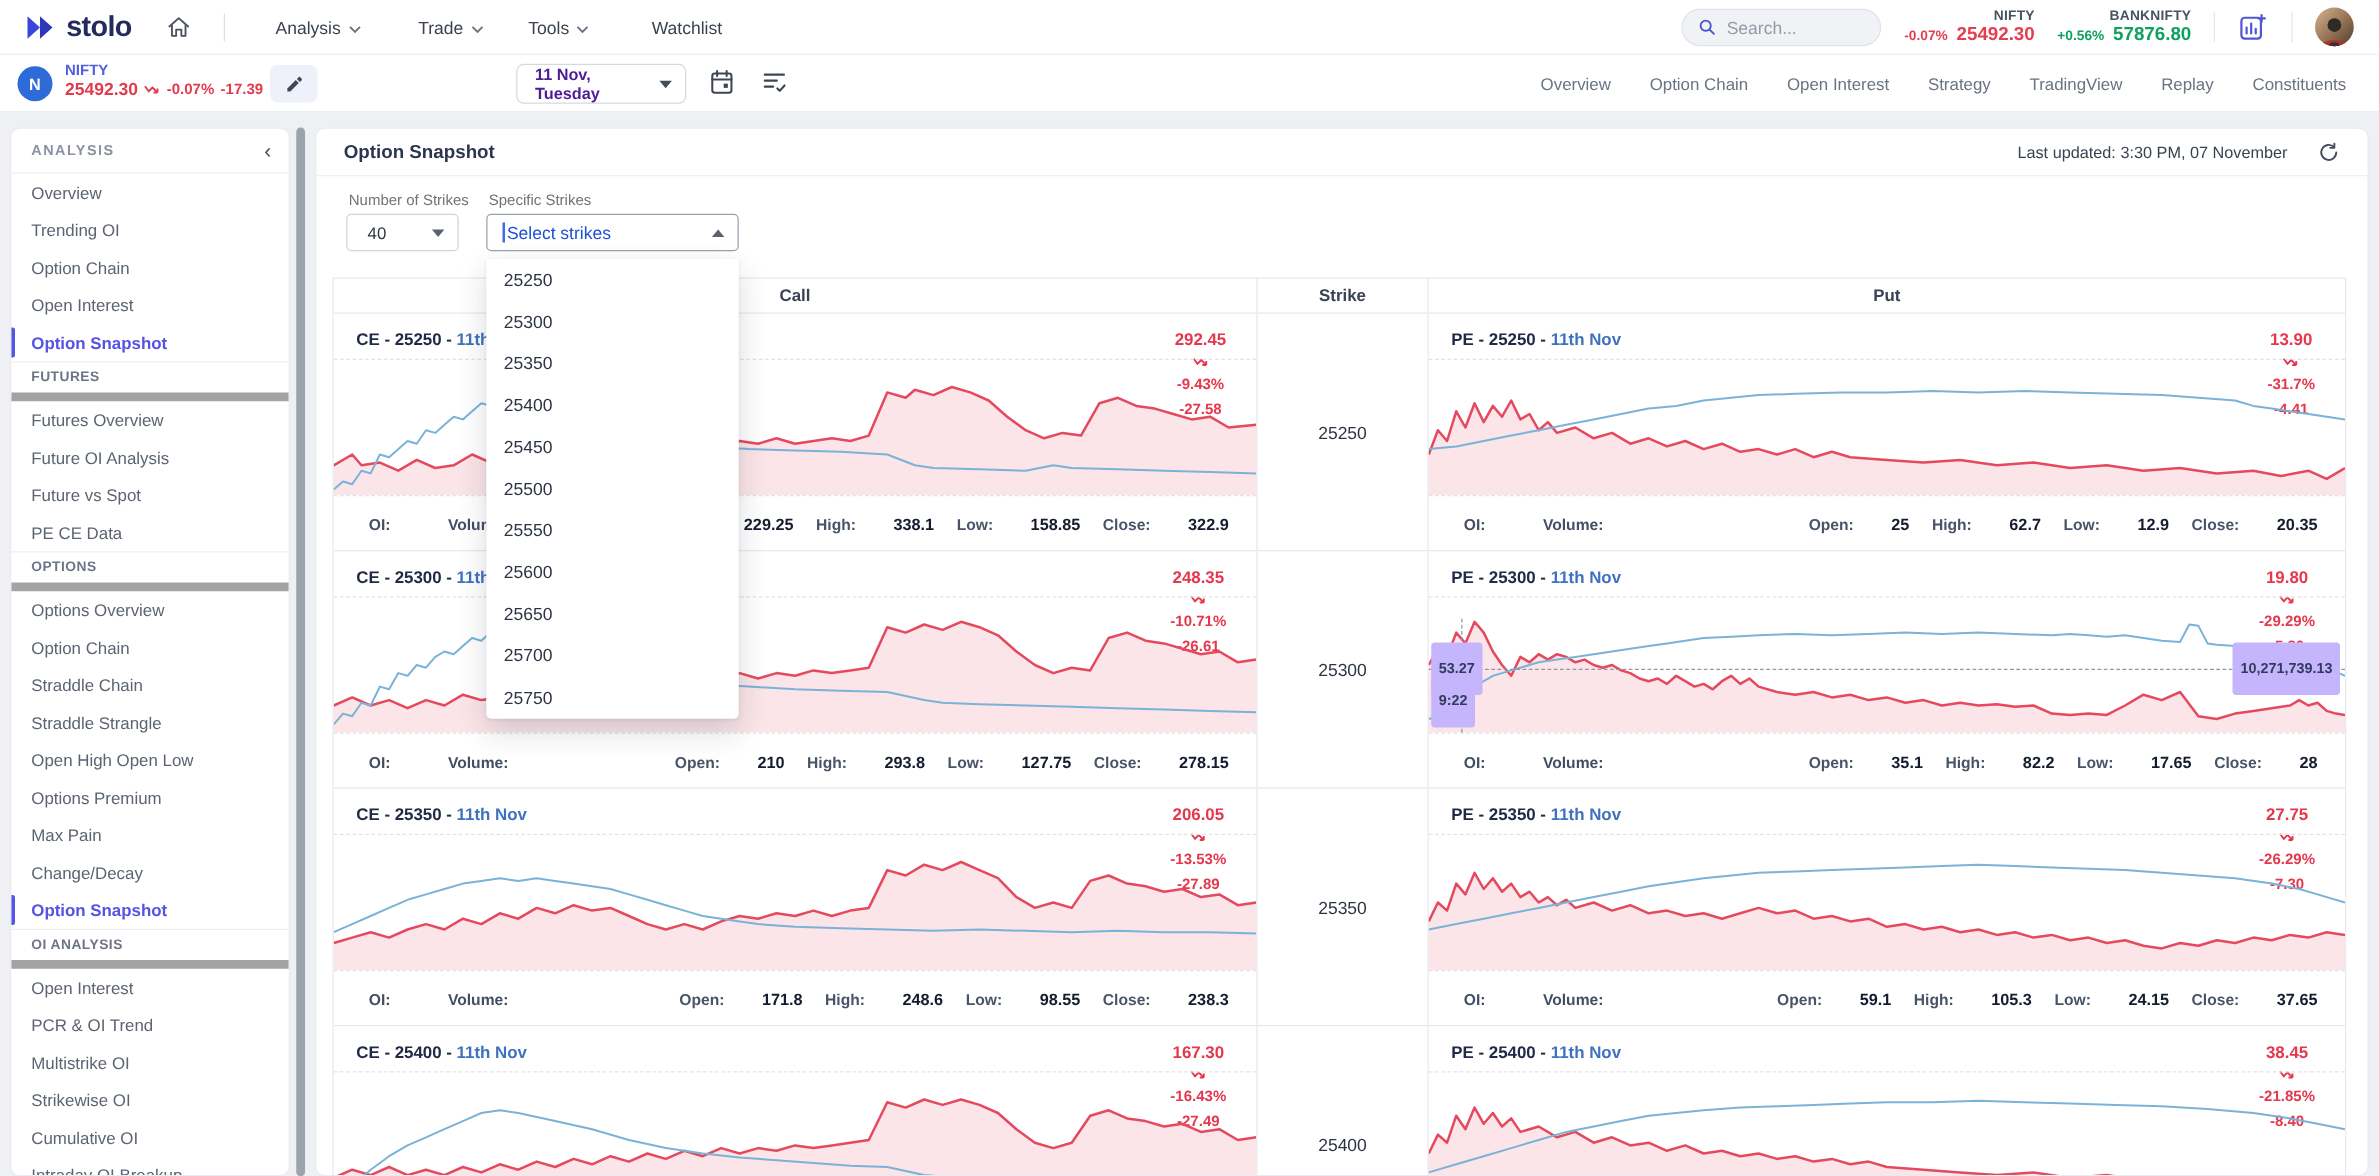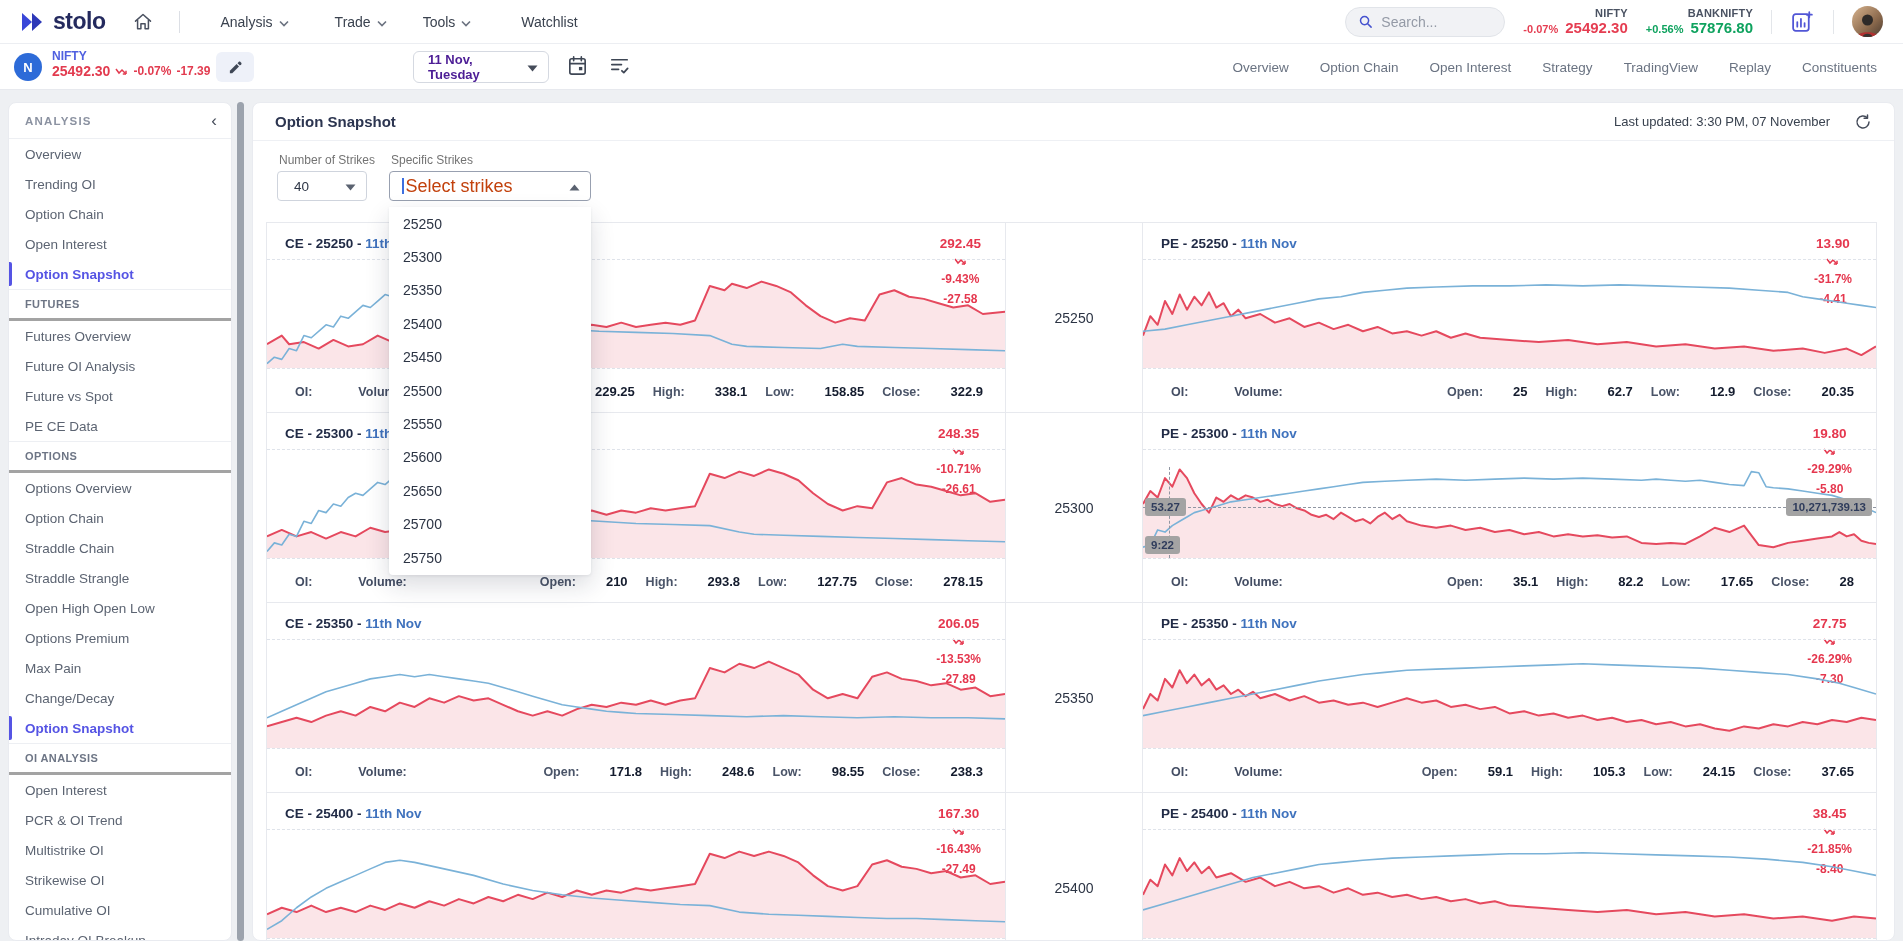--- a/index.html
+++ b/index.html
@@ -64,42 +64,42 @@
     padding:0 14px 0 16px; border-bottom:1px solid #edeff3; }
   .sidebar-title { font-size:11.5px; font-weight:700; letter-spacing:1.2px; color:#8b92a1; }
   .collapse { font-size:17px; color:#454c5a; cursor:pointer; line-height:1; }
   .side-item { height:30px; display:flex; align-items:center; padding-left:16px;
     font-size:13.5px; color:#5c6472; position:relative; cursor:pointer; white-space:nowrap; }
   .side-item.active { color:#5554e4; font-weight:700; }
   .side-item.active::before { content:""; position:absolute; left:0; top:3px; bottom:3px;
     width:3px; background:#5554e4; border-radius:0 2px 2px 0; }
   .side-section { height:32px; display:flex; align-items:center; padding-left:16px;
     font-size:11px; font-weight:700; color:#6d7585; letter-spacing:.4px;
-    border-top:1px solid #edeff3; border-bottom:3px solid #a3a3a3; }
+    border-top:1px solid #edeff3; border-bottom:7px solid #a3a3a3; }
   .v-scrollbar { position:absolute; left:237px; top:102px; width:7px; height:839px;
     background:#9ca3ad; border-radius:4px; cursor:pointer; }
 
   
   .main-card { position:absolute; left:252px; top:102px; width:1643px; height:839px;
     background:#fff; border:1px solid #e9ebf0; border-radius:8px; overflow:hidden; }
   .main-head { height:38px; display:flex; align-items:center; padding:0 22px;
     border-bottom:1px solid #eef0f4; }
   .main-title { font-size:15px; font-weight:700; color:#2c3550; }
   .head-right { margin-left:auto; display:flex; align-items:center; gap:24px; }
   .last-updated { font-size:13px; color:#39424f; }
   .filter-label { position:absolute; font-size:12px; color:#737373; }
   .select-box { position:absolute; height:30px; border:1px solid #cfd4dd; border-radius:4px;
     display:flex; align-items:center; justify-content:space-between; background:#fff;
     cursor:pointer; padding:0 10px 0 16px; }
   .select-box .sval { font-size:13.5px; color:#2e3646; }
   .strike-input { position:absolute; left:136px; top:68px; width:202px; height:30px;
     border:1px solid #98a0b0; border-radius:4px; background:#fff; display:flex;
     align-items:center; padding:0 10px 0 12px; cursor:text; }
   .t-cursor { width:1.5px; height:16px; background:#3d6fe0; margin-right:2px; }
-  .placeholder { font-size:18px; color:#c2410c; flex:1; }
+  .placeholder { font-size:14px; color:#1d4ed8; flex:1; }
   .dropdown-panel { position:absolute; left:136px; top:104px; width:202px; height:368px;
     background:#fff; box-shadow:0 10px 24px rgba(25,32,56,.16), 0 1px 3px rgba(25,32,56,.08);
     border-radius:0 0 4px 4px; z-index:30; overflow:hidden; }
   .dropdown-item { height:33.4px; display:flex; align-items:center; padding-left:14px;
     font-size:14px; color:#2c3444; cursor:pointer; }
 
   
   .option-table { position:absolute; left:13px; top:119px; width:1611px;
     border:1px solid #e7e9ee; }
   .thead { display:flex; height:28px; border-bottom:1px solid #e7e9ee; }
@@ -127,22 +127,22 @@
   .opt-footer { position:absolute; left:28px; right:22px; bottom:13px; display:flex;
     align-items:center; font-size:12.5px; }
   .f-label { font-weight:700; color:#434d63; margin-right:46px; }
   .pairs { margin-left:auto; display:flex; align-items:center; }
   .plabel { font-weight:600; color:#4a5468; margin-right:30px; font-size:12.5px; }
   .pval { font-weight:700; color:#141c2e; margin-right:18px; font-size:13px; }
   .pairs .pval:last-child { margin-right:0; }
   
   .h-line { position:absolute; left:0; right:0; border-top:1.5px dashed #9096a2; }
   .vx-line { position:absolute; top:16%; bottom:0; border-left:1.5px dashed #9096a2; }
-  .chip { position:absolute; background:#a3a3a3; color:#2f3c5c; font-weight:700;
-    font-size:11.5px; padding:3px 6px; border-radius:3px; z-index:5; white-space:nowrap; }
+  .chip { position:absolute; background:#c4b5fd; color:#2f3c5c; font-weight:700;
+    font-size:11.5px; padding:15px 6px; border-radius:3px; z-index:5; white-space:nowrap; }
 </style>
 </head>
 <body>
 
 <div class="navbar">
   <div class="logo">
     <span style="display:flex;">
       <svg width="30" height="22" viewBox="0 0 30 22">
         <path d="M2 2 L12 11 L2 20 Z" fill="#3947d8"></path>
         <path d="M12 2 L22 11 L12 20 Z" fill="#2d38b8"></path>
@@ -346,20 +346,25 @@
   <span class="filter-label" style="left:138px; top:50px;">Specific Strikes</span>
   <div class="strike-input">
     <span class="t-cursor"></span>
     <span class="placeholder">Select strikes</span>
     <span><svg width="11" height="7" viewBox="0 0 11 7" fill="#5a6270">
           <path d="M0.5 6.5 L5.5 0.5 L10.5 6.5 Z"></path>
         </svg></span>
   </div>
 
   <div class="option-table">
+    <div class="thead">
+      <div class="th th-call">Call</div>
+      <div class="th th-strike">Strike</div>
+      <div class="th th-put">Put</div>
+    </div>
     <div id="tableBody">
         <div class="trow">
           <div class="cell-call">
             <div class="opt-title"><span class="opt-name">CE - 25250</span><span class="opt-sep"> - </span><span class="opt-date">11th Nov</span></div>
             <div class="opt-price">
               <span class="p-main">292.45</span>
               <span style="display:flex;">
                 <svg width="13" height="9" viewBox="0 0 13 9" fill="none" stroke="#e5374e" stroke-width="1.5">
                   <path d="M1 2 L4 6 L7 3 L11 7"></path>
                   <path d="M11 7 L7.8 7 M11 7 L11 3.8"></path>

